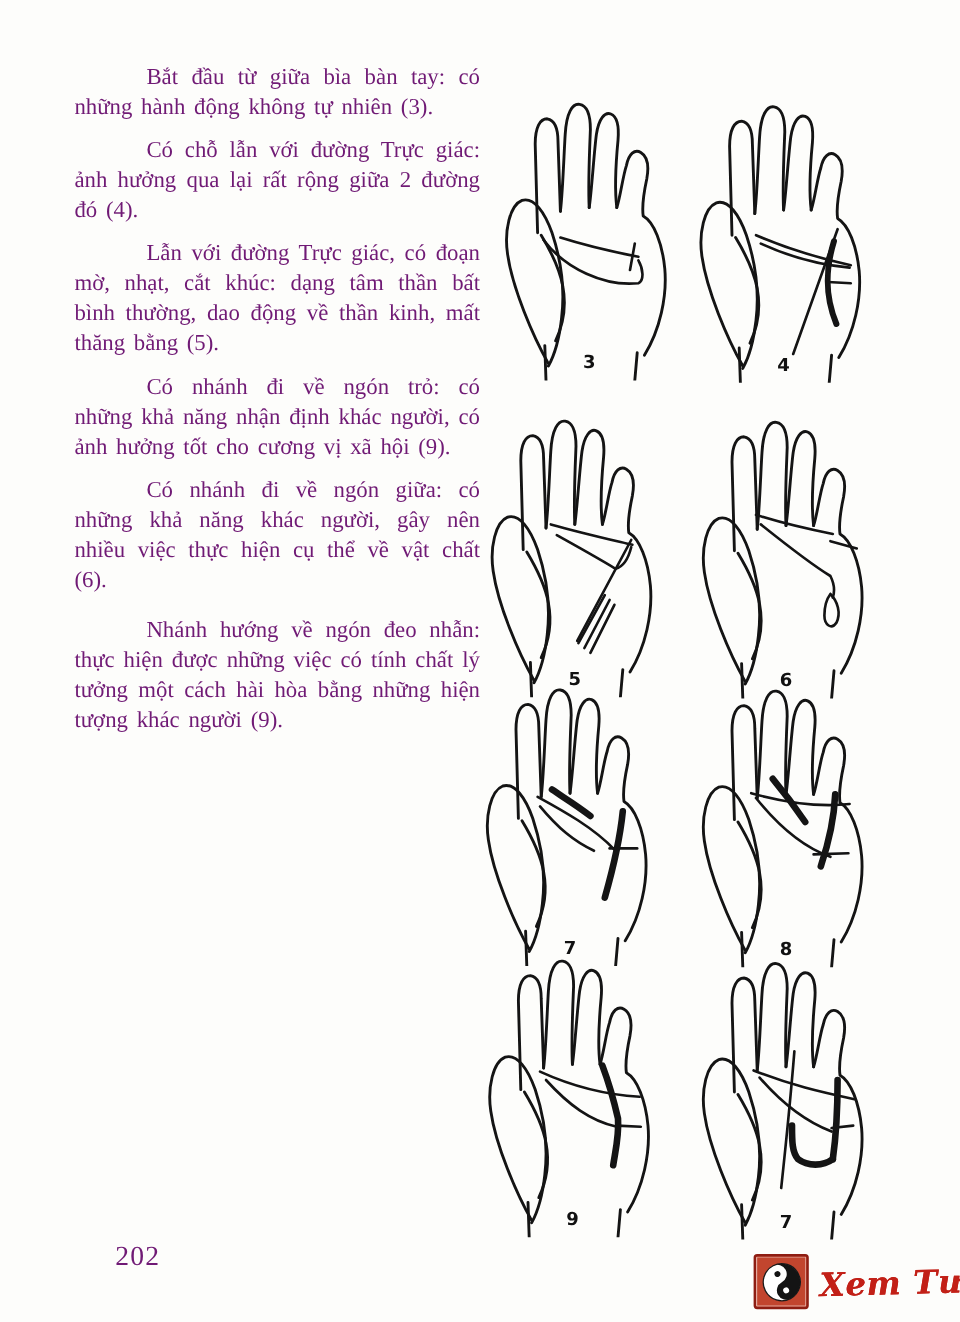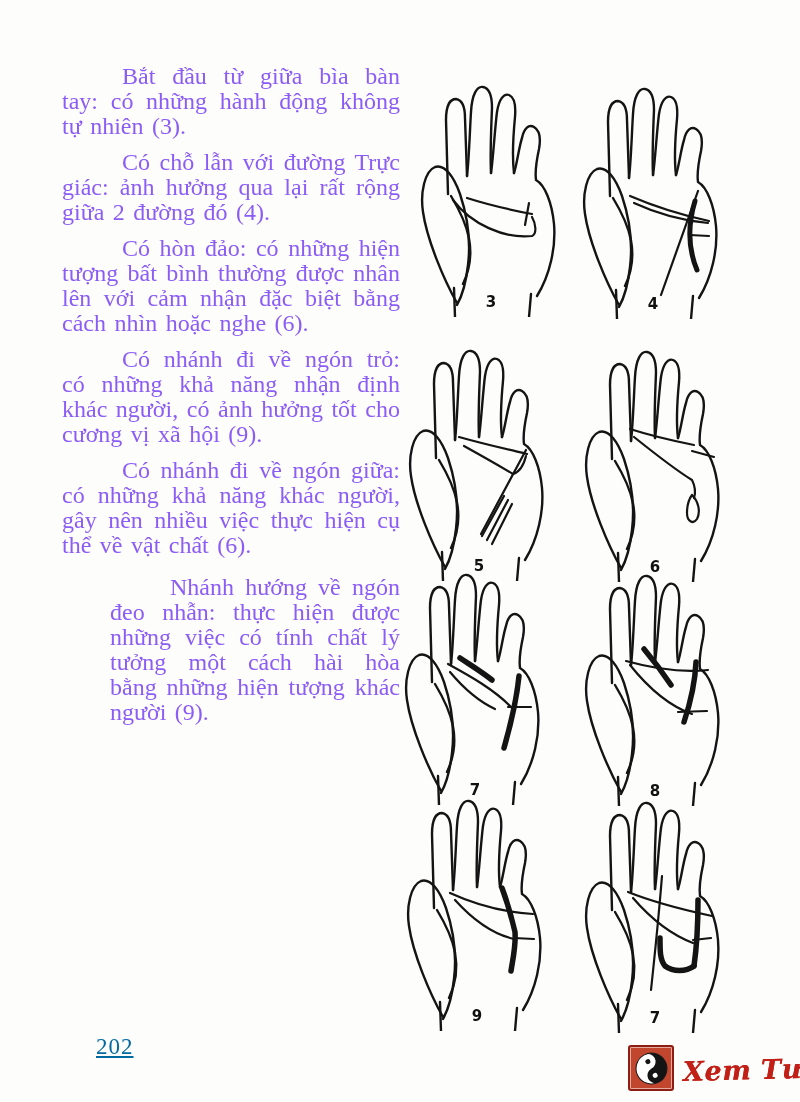--- a/index.html
+++ b/index.html
@@ -3,38 +3,38 @@
 <meta charset="utf-8">
 <style>
   html,body{margin:0;padding:0;background:#e8e8e8;}
   .page{
     position:relative;width:800px;height:1102px;margin:0 auto;
     background:#fdfdfb;overflow:hidden;
     font-family:"Liberation Serif","DejaVu Serif",serif;
   }
   
   .text-col{
-    position:absolute;left:62px;top:64px;width:338px;
-    font-size:24px;line-height:25px;color:#8b5cf6;
+    position:absolute;left:62px;top:52px;width:338px;
+    font-size:19px;line-height:25px;color:#701a75;
     text-align:justify;text-justify:inter-word;
   }
   .text-col p{margin:0 0 11px 0;text-indent:60px;word-spacing:2.5px;}
-  .text-col p.gap{margin-top:17px;margin-left:48px;}
+  .text-col p.gap{margin-top:17px;}
   
   .figure{position:absolute;width:150px;height:245px;}
   .figure svg{display:block;width:150px;height:245px;}
   .fig-num{
     position:absolute;left:0;right:0;bottom:6px;text-align:center;
     font-family:"DejaVu Sans","Liberation Sans",sans-serif;
     font-size:15px;font-weight:bold;color:#111;
   }
   
   .page-num{
     position:absolute;left:96px;top:1034px;
-    font-size:23px;color:#0369a1;letter-spacing:1px;text-decoration:underline;
+    font-size:23px;color:#701a75;letter-spacing:1px;
   }
   
   .watermark{
     position:absolute;left:628px;top:1044px;height:48px;
     display:flex;align-items:center;gap:9px;
   }
   .wm-icon{
     width:46px;height:46px;background:#c2452e;border:2px solid #8e1d12;
     border-radius:3px;box-sizing:border-box;
     display:flex;align-items:center;justify-content:center;
@@ -48,21 +48,21 @@
     text-shadow:0 0 .4px #c22017;
   }
 </style>
 </head>
 <body>
 
 <div class="page">
   <div class="text-col" id="text-col">
       <p>Bắt đầu từ giữa bìa bàn tay: có những hành động không tự nhiên (3).</p>
       <p>Có chỗ lẫn với đường Trực giác: ảnh hưởng qua lại rất rộng giữa 2 đường đó (4).</p>
-      <p>Có hòn đảo: có những hiện tượng bất bình thường được nhân lên với cảm nhận đặc biệt bằng cách nhìn hoặc nghe (6).</p>
+      <p>Lẫn với đường Trực giác, có đoạn mờ, nhạt, cắt khúc: dạng tâm thần bất bình thường, dao động về thần kinh, mất thăng bằng (5).</p>
       <p>Có nhánh đi về ngón trỏ: có những khả năng nhận định khác người, có ảnh hưởng tốt cho cương vị xã hội (9).</p>
       <p>Có nhánh đi về ngón giữa: có những khả năng khác người, gây nên nhiều việc thực hiện cụ thể về vật chất (6).</p>
       <p class="gap">Nhánh hướng về ngón đeo nhẫn: thực hiện được những việc có tính chất lý tưởng một cách hài hòa bằng những hiện tượng khác người (9).</p>
     </div>
   <div id="figures">
       <div class="figure" style="left: 416px; top: 72px;">
         <svg viewBox="0 0 150 245">
           <path d="M41 231 C28 208, 11 168, 7 140 C4 120, 9 99, 19 95 C29 92, 38 105, 44 122 C51 143, 55 168, 52 193 C50 211, 46 224, 41 233" fill="none" stroke="#141414" stroke-width="2.4" stroke-linecap="round" stroke-linejoin="round"></path>
           <path d="M32 122 L30 48 C30 34, 34 27, 40 27 C46 28, 49 35, 49 46 L51 104" fill="none" stroke="#141414" stroke-width="2.4" stroke-linecap="round" stroke-linejoin="round"></path>
           <path d="M51 104 C53 88, 54 55, 55 40 C56 22, 61 14, 67 15 C73 16, 76 24, 76 36 C75 60, 74 82, 75 101" fill="none" stroke="#141414" stroke-width="2.4" stroke-linecap="round" stroke-linejoin="round"></path>

